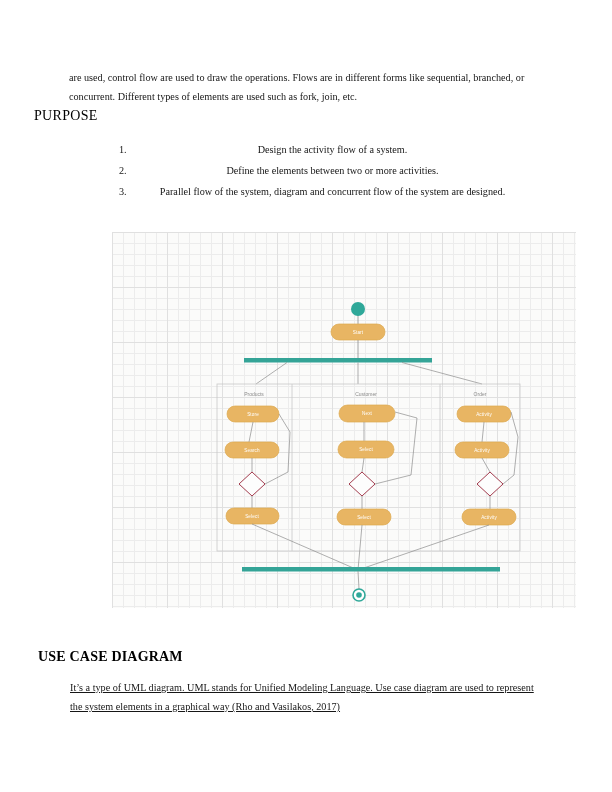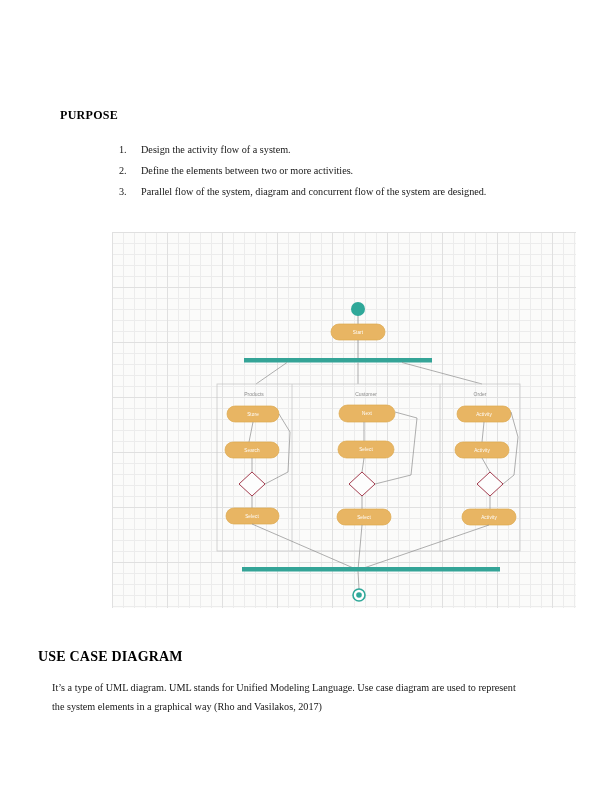--- a/index.html
+++ b/index.html
@@ -29,24 +29,24 @@
     top: 68px;
     width: 462px;
     font-size: 10.2px;
     line-height: 19px;
     text-align: left;
     color: #161616;
   }
 
   .heading-purpose {
     position: absolute;
-    left: 60px;
+    left: 34px;
     top: 108px;
-    font-size: 12px;
-    font-weight: bold;
+    font-size: 14px;
+    font-weight: normal;
     letter-spacing: 0.3px;
     color: #000000;
   }
 
   .numbered-list {
     position: absolute;
     left: 119px;
     top: 139px;
     width: 405px;
     font-size: 10.2px;
@@ -58,40 +58,42 @@
     align-items: flex-start;
     margin-bottom: 0px;
   }
   .li-num {
     width: 22px;
     flex: 0 0 22px;
     text-align: left;
   }
   .li-text {
     flex: 1 1 auto;
+    text-align: center;
   }
 
   .heading-usecase {
     position: absolute;
     left: 38px;
     top: 649px;
     font-size: 14px;
     font-weight: bold;
     letter-spacing: 0.2px;
     color: #000000;
   }
 
   .para-bottom {
     position: absolute;
-    left: 52px;
+    left: 70px;
     top: 678px;
     width: 468px;
     font-size: 10.2px;
     line-height: 19px;
     color: #161616;
+    text-decoration: underline;
   }
 
   
   .diagram-wrap {
     position: absolute;
     left: 112px;
     top: 232px;
     width: 464px;
     height: 376px;
     background: #fbfbfa;
@@ -136,20 +138,21 @@
     fill: #8a8a8a;
     text-anchor: middle;
     dominant-baseline: middle;
   }
 </style>
 </head>
 <body>
 
 <div class="page">
 
+  <div class="para-top">are used, control flow are used to draw the operations. Flows are in different forms like sequential, branched, or concurrent. Different types of elements are used such as fork, join, etc.</div>
 
   <div class="heading-purpose">PURPOSE</div>
 
   <div class="numbered-list">
     <div class="li-row">
       <span class="li-num">1.</span>
       <span class="li-text">Design the activity flow of a system.</span>
     </div>
     <div class="li-row">
       <span class="li-num">2.</span>

